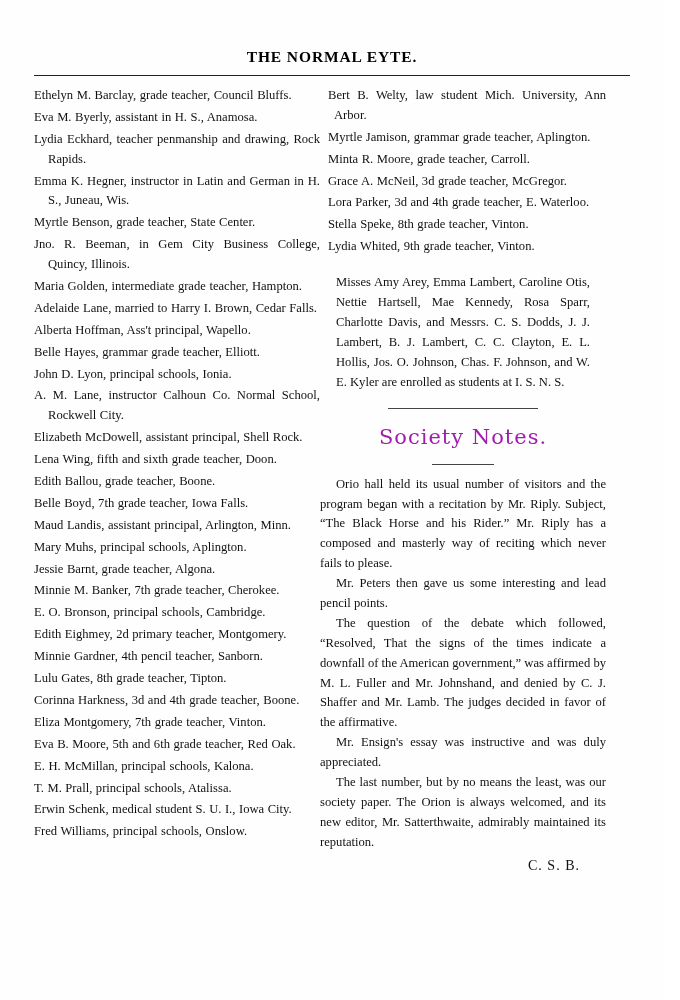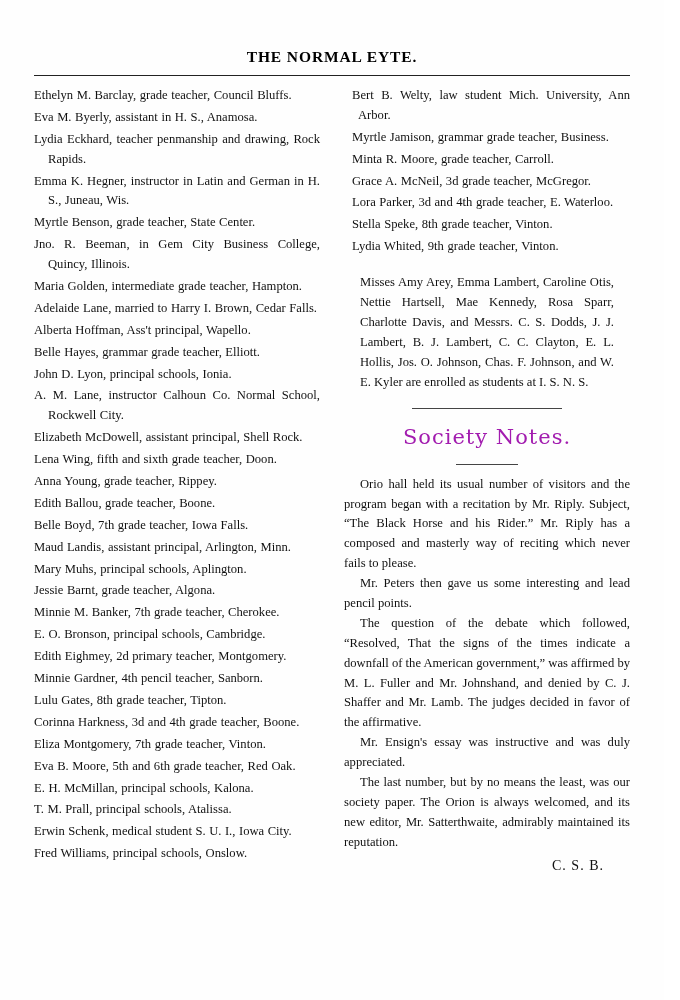--- a/index.html
+++ b/index.html
@@ -33,21 +33,20 @@
   }
   .rule {
     width: 596px;
     margin: 9px auto 0 auto;
     border-top: 1.6px solid #222;
   }
   .columns {
     display: flex;
     width: 596px;
     margin: 10px auto 0 auto;
-    gap: 24px;
     align-items: flex-start;
   }
   .col {
     width: 286px;
     font-size: 12.6px;
     line-height: 1.58;
     text-align: justify;
     text-justify: inter-word;
   }
   .entry {
@@ -116,21 +115,20 @@
       <p class="entry">Myrtle Benson, grade teacher, State Center.</p>
       <p class="entry">Jno. R. Beeman, in Gem City Business College, Quincy, Illinois.</p>
       <p class="entry">Maria Golden, intermediate grade teacher, Hampton.</p>
       <p class="entry">Adelaide Lane, married to Harry I. Brown, Cedar Falls.</p>
       <p class="entry">Alberta Hoffman, Ass't principal, Wapello.</p>
       <p class="entry">Belle Hayes, grammar grade teacher, Elliott.</p>
       <p class="entry">John D. Lyon, principal schools, Ionia.</p>
       <p class="entry">A. M. Lane, instructor Calhoun Co. Normal School, Rockwell City.</p>
       <p class="entry">Elizabeth McDowell, assistant principal, Shell Rock.</p>
       <p class="entry">Lena Wing, fifth and sixth grade teacher, Doon.</p>
-      <p class="entry">Anna Young, grade teacher, Rippey.</p>
       <p class="entry">Edith Ballou, grade teacher, Boone.</p>
       <p class="entry">Belle Boyd, 7th grade teacher, Iowa Falls.</p>
       <p class="entry">Maud Landis, assistant principal, Arlington, Minn.</p>
       <p class="entry">Mary Muhs, principal schools, Aplington.</p>
       <p class="entry">Jessie Barnt, grade teacher, Algona.</p>
       <p class="entry">Minnie M. Banker, 7th grade teacher, Cherokee.</p>
       <p class="entry">E. O. Bronson, principal schools, Cambridge.</p>
       <p class="entry">Edith Eighmey, 2d primary teacher, Montgomery.</p>
       <p class="entry">Minnie Gardner, 4th pencil teacher, Sanborn.</p>
       <p class="entry">Lulu Gates, 8th grade teacher, Tipton.</p>
@@ -138,21 +136,21 @@
       <p class="entry">Eliza Montgomery, 7th grade teacher, Vinton.</p>
       <p class="entry">Eva B. Moore, 5th and 6th grade teacher, Red Oak.</p>
       <p class="entry">E. H. McMillan, principal schools, Kalona.</p>
       <p class="entry">T. M. Prall, principal schools, Atalissa.</p>
       <p class="entry">Erwin Schenk, medical student S. U. I., Iowa City.</p>
       <p class="entry">Fred Williams, principal schools, Onslow.</p>
     </div>
 
     <div class="col right">
       <p class="entry">Bert B. Welty, law student Mich. University, Ann Arbor.</p>
-      <p class="entry">Myrtle Jamison, grammar grade teacher, Business.</p>
+      <p class="entry">Myrtle Jamison, grammar grade teacher, Aplington.</p>
       <p class="entry">Minta R. Moore, grade teacher, Carroll.</p>
       <p class="entry">Grace A. McNeil, 3d grade teacher, McGregor.</p>
       <p class="entry">Lora Parker, 3d and 4th grade teacher, E. Waterloo.</p>
       <p class="entry">Stella Speke, 8th grade teacher, Vinton.</p>
       <p class="entry">Lydia Whited, 9th grade teacher, Vinton.</p>
 
       <p class="block">Misses Amy Arey, Emma Lambert, Caroline Otis, Nettie Hartsell, Mae Kennedy, Rosa Sparr, Charlotte Davis, and Messrs. C. S. Dodds, J. J. Lambert, B. J. Lambert, C. C. Clayton, E. L. Hollis, Jos. O. Johnson, Chas. F. Johnson, and W. E. Kyler are enrolled as students at I. S. N. S.</p>
 
       <div class="short-rule"></div>
 

